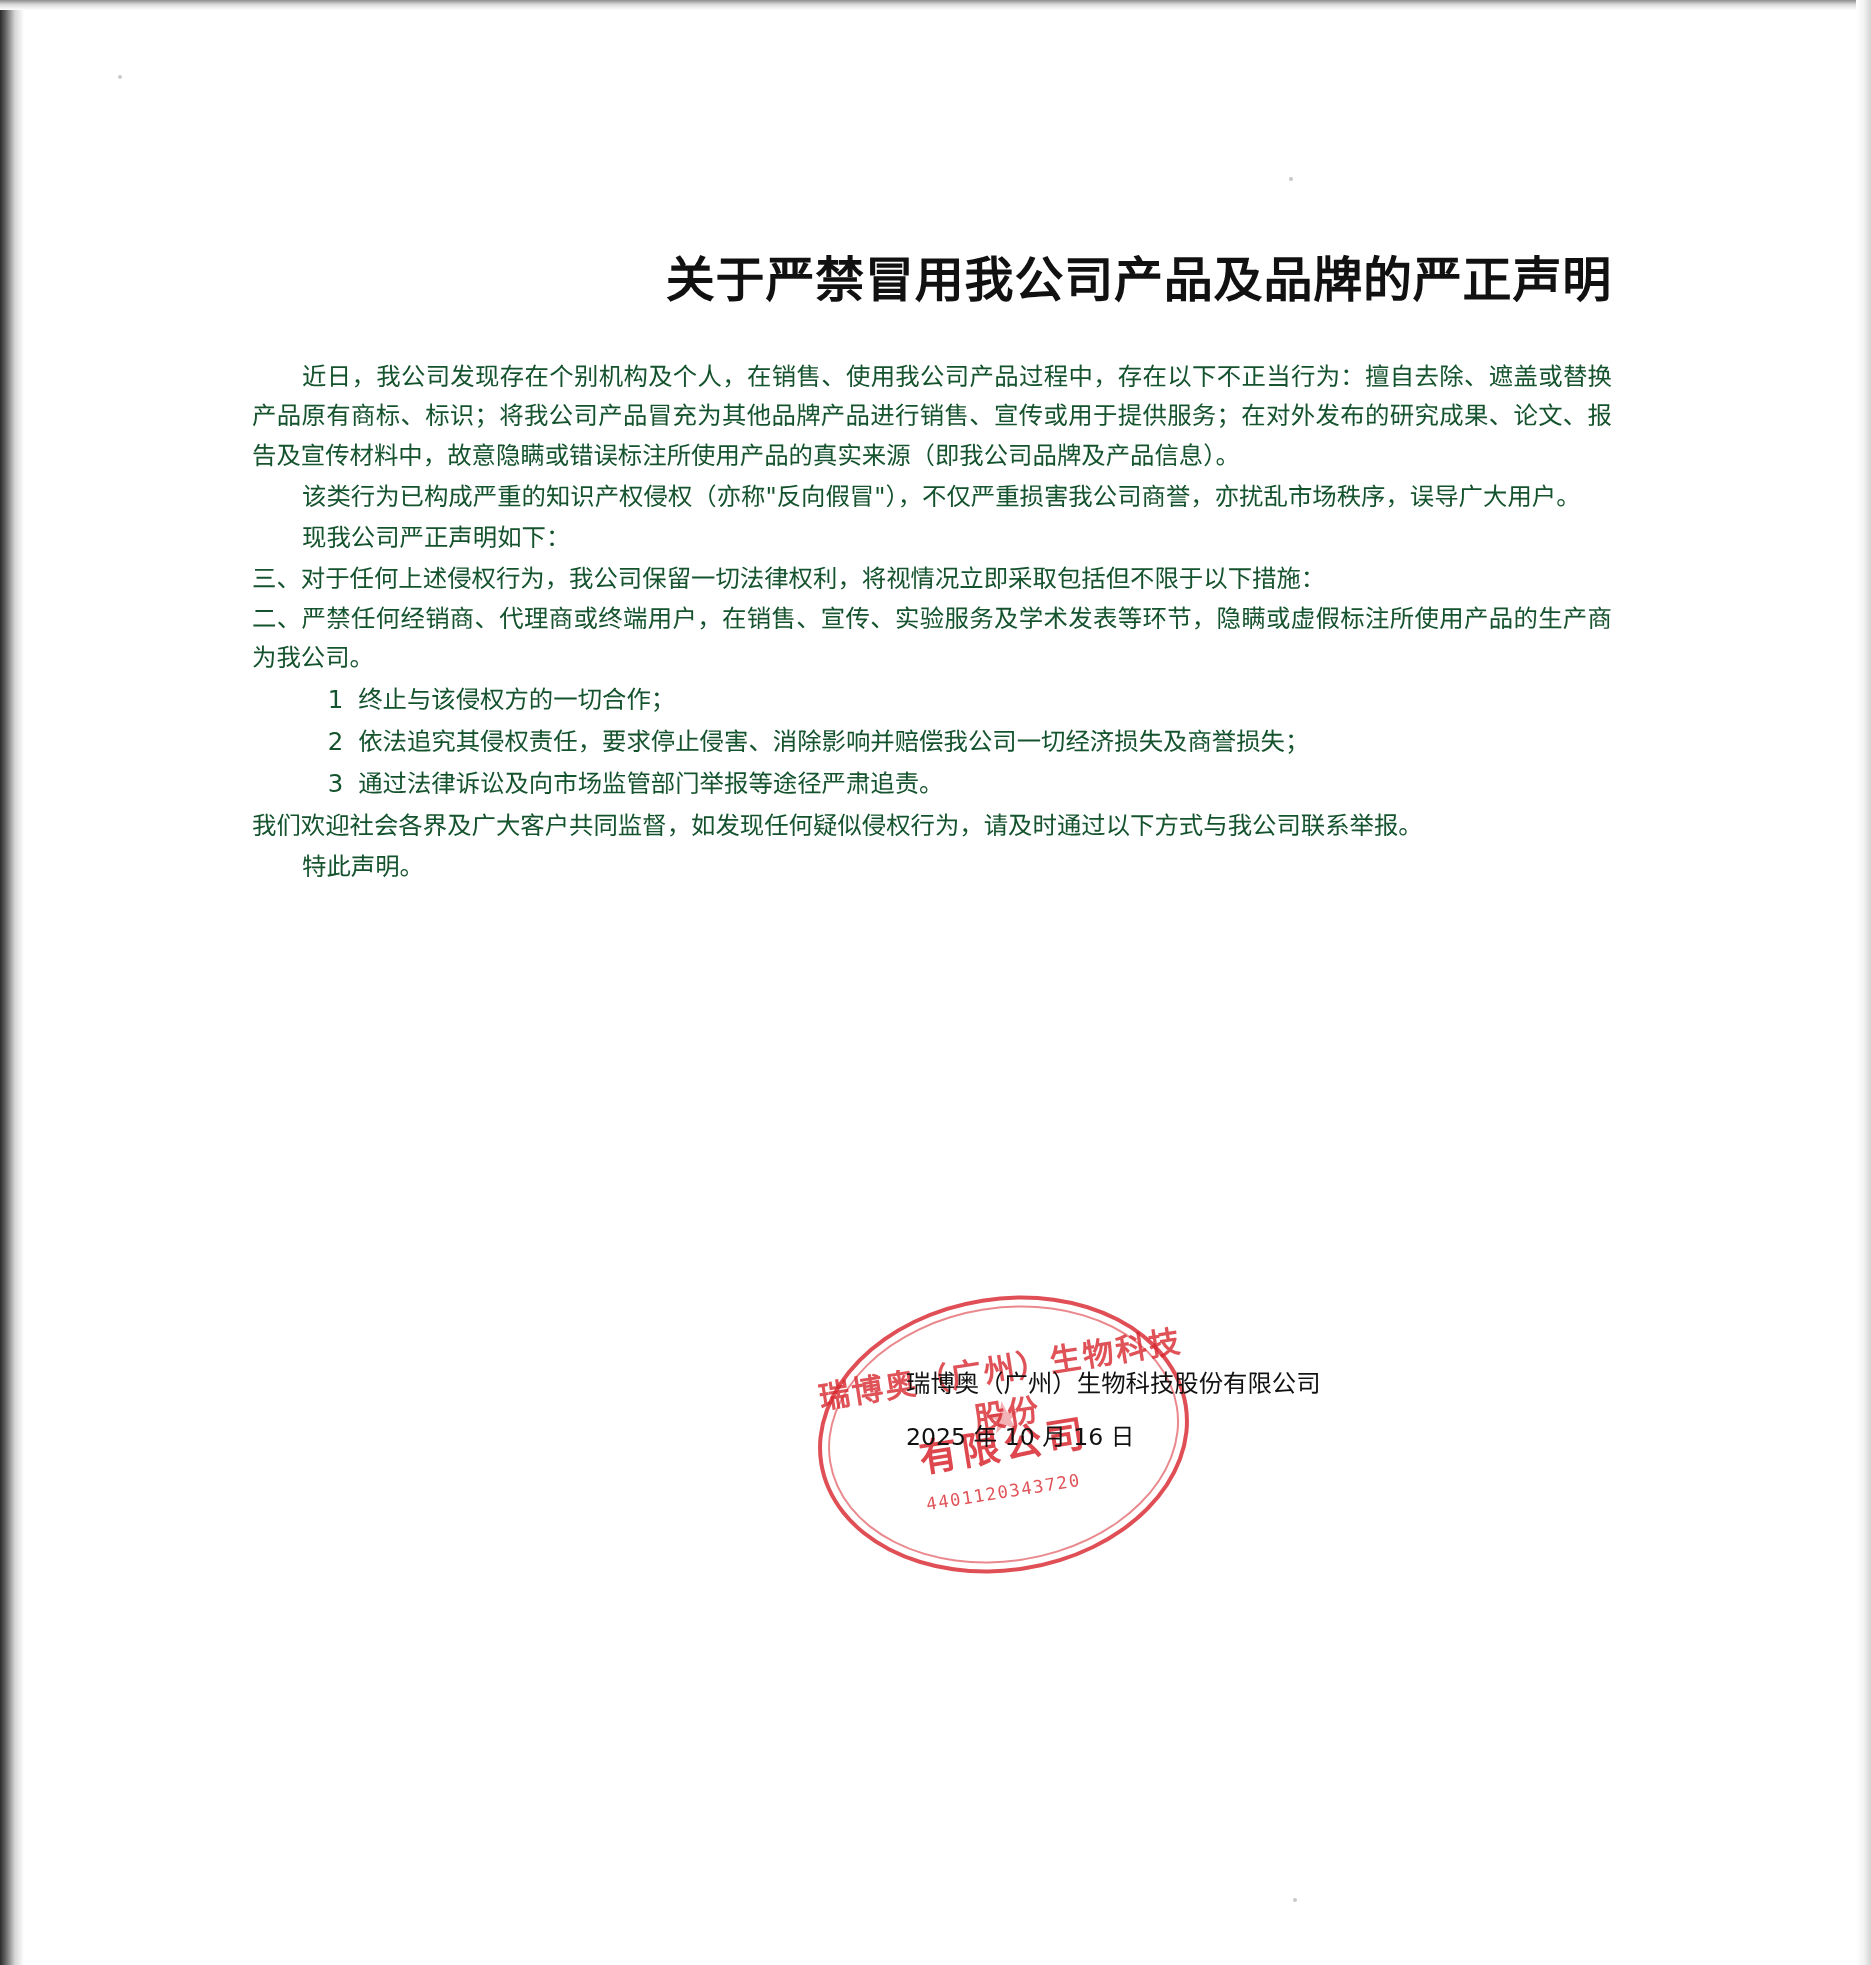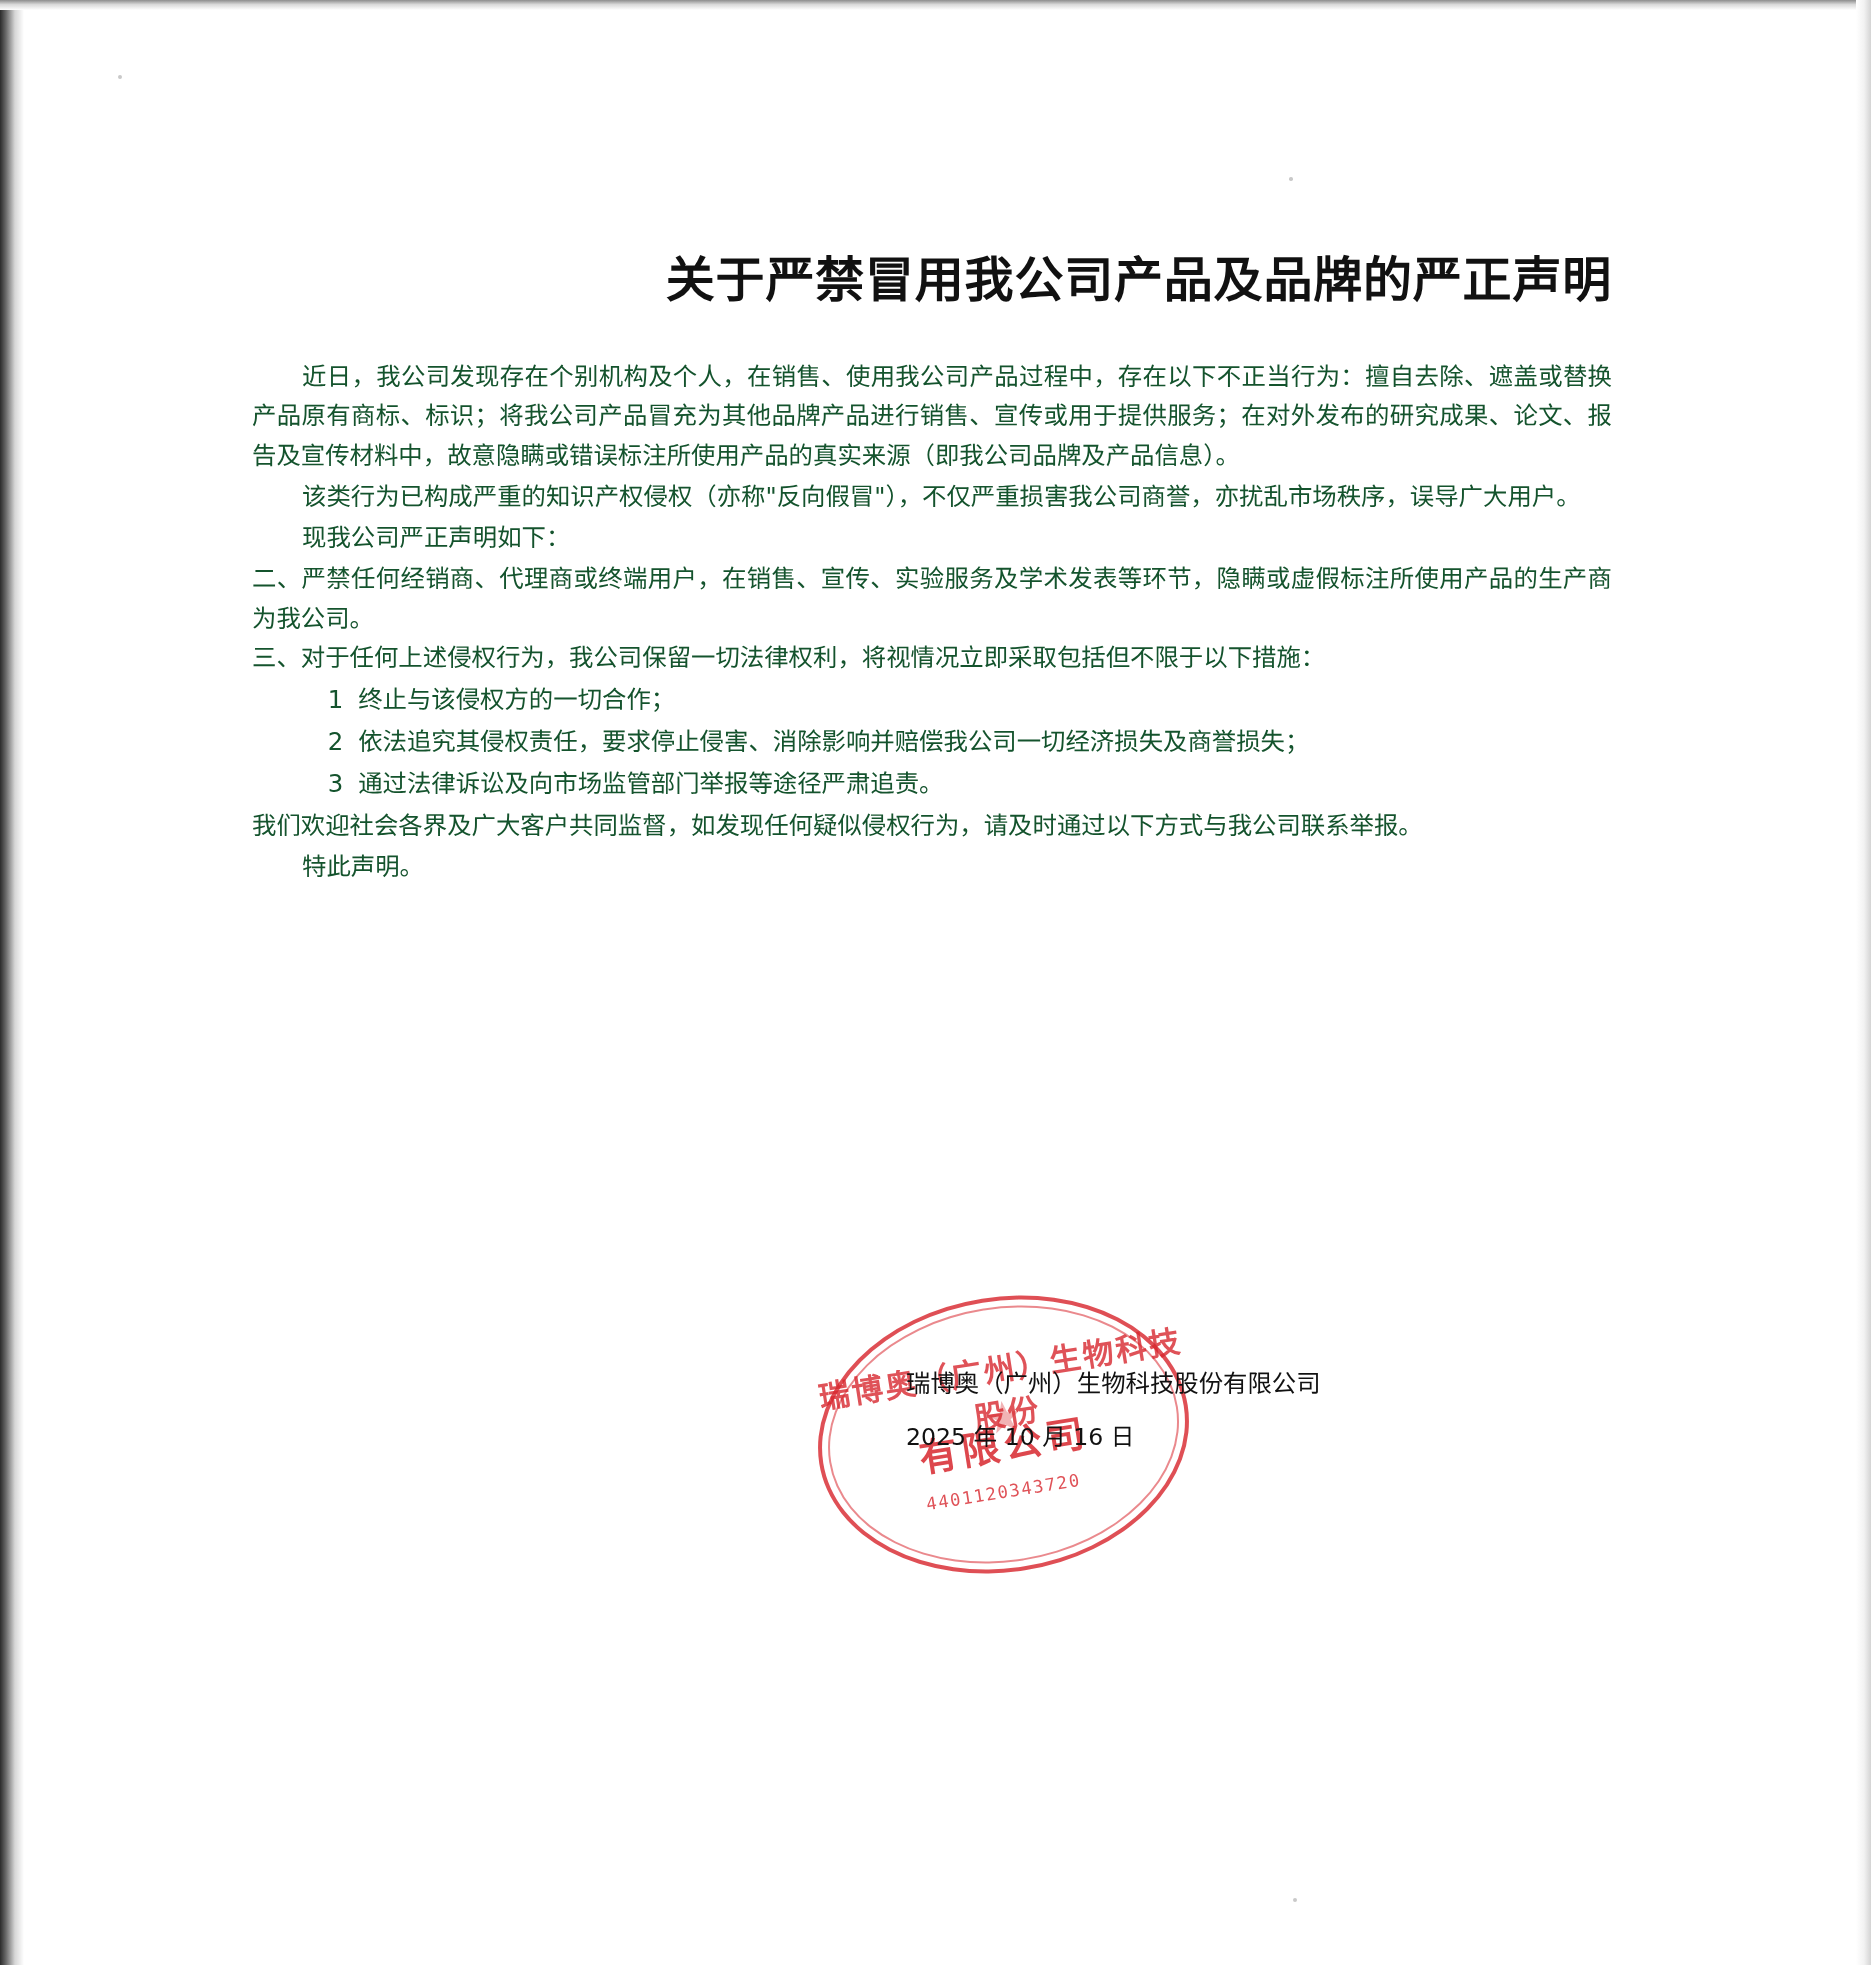--- a/index.html
+++ b/index.html
@@ -186,22 +186,22 @@
   <div class="doc">
 
     <h1 class="doc-title">关于严禁冒用我公司产品及品牌的严正声明</h1>
 
     <div class="body-text">
 
       <p class="para indent2">近日，我公司发现存在个别机构及个人，在销售、使用我公司产品过程中，存在以下不正当行为：擅自去除、遮盖或替换产品原有商标、标识；将我公司产品冒充为其他品牌产品进行销售、宣传或用于提供服务；在对外发布的研究成果、论文、报告及宣传材料中，故意隐瞒或错误标注所使用产品的真实来源（即我公司品牌及产品信息）。</p>
       <p class="para indent2">该类行为已构成严重的知识产权侵权（亦称"反向假冒"），不仅严重损害我公司商誉，亦扰乱市场秩序，误导广大用户。</p>
       <p class="para indent2">现我公司严正声明如下：</p>
 
+      <p class="para list-item">三、对于任何上述侵权行为，我公司保留一切法律权利，将视情况立即采取包括但不限于以下措施：</p>
       <p class="para list-item">二、严禁任何经销商、代理商或终端用户，在销售、宣传、实验服务及学术发表等环节，隐瞒或虚假标注所使用产品的生产商为我公司。</p>
-      <p class="para list-item">三、对于任何上述侵权行为，我公司保留一切法律权利，将视情况立即采取包括但不限于以下措施：</p>
 
       <p class="sub-item">
         <span class="sub-num">1</span><span>终止与该侵权方的一切合作；</span>
       </p>
       <p class="sub-item">
         <span class="sub-num">2</span><span>依法追究其侵权责任，要求停止侵害、消除影响并赔偿我公司一切经济损失及商誉损失；</span>
       </p>
       <p class="sub-item">
         <span class="sub-num">3</span><span>通过法律诉讼及向市场监管部门举报等途径严肃追责。</span>
       </p>

